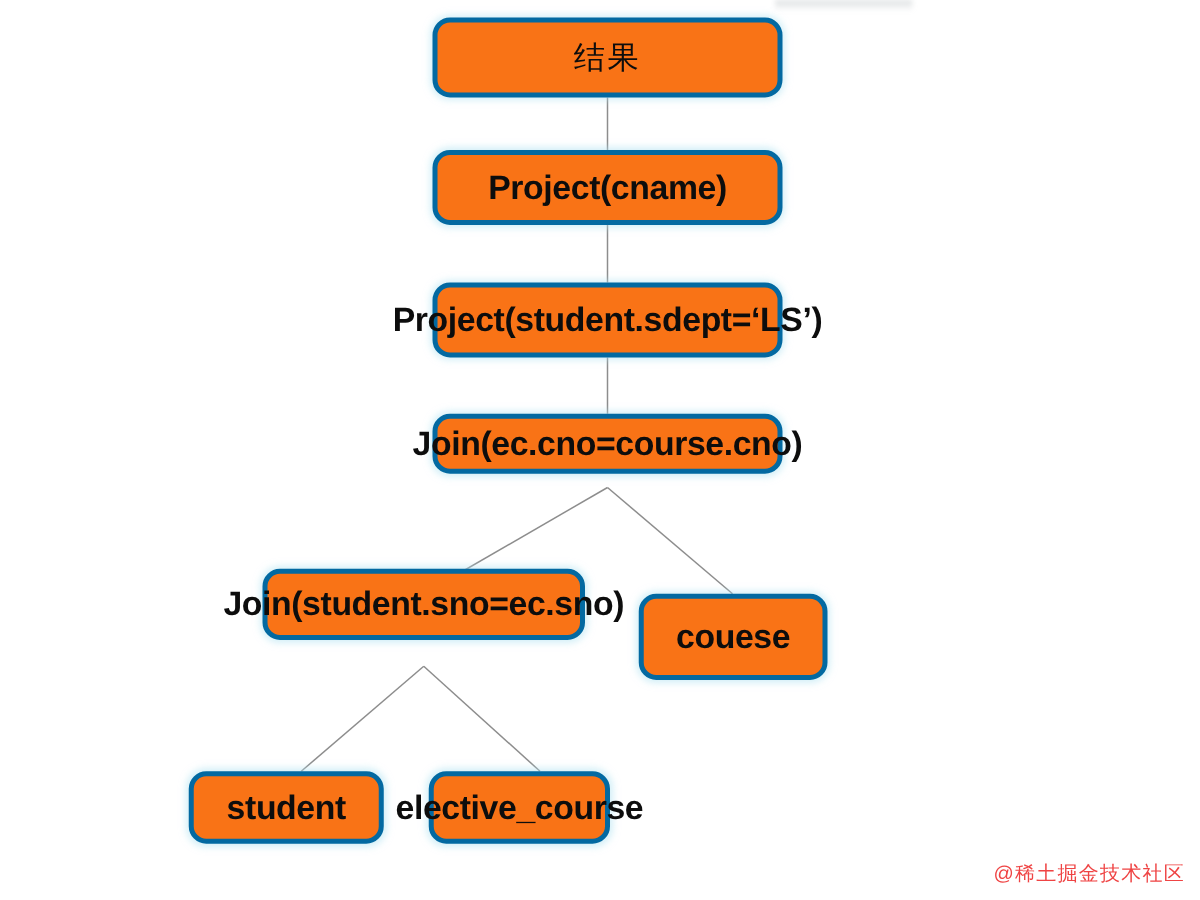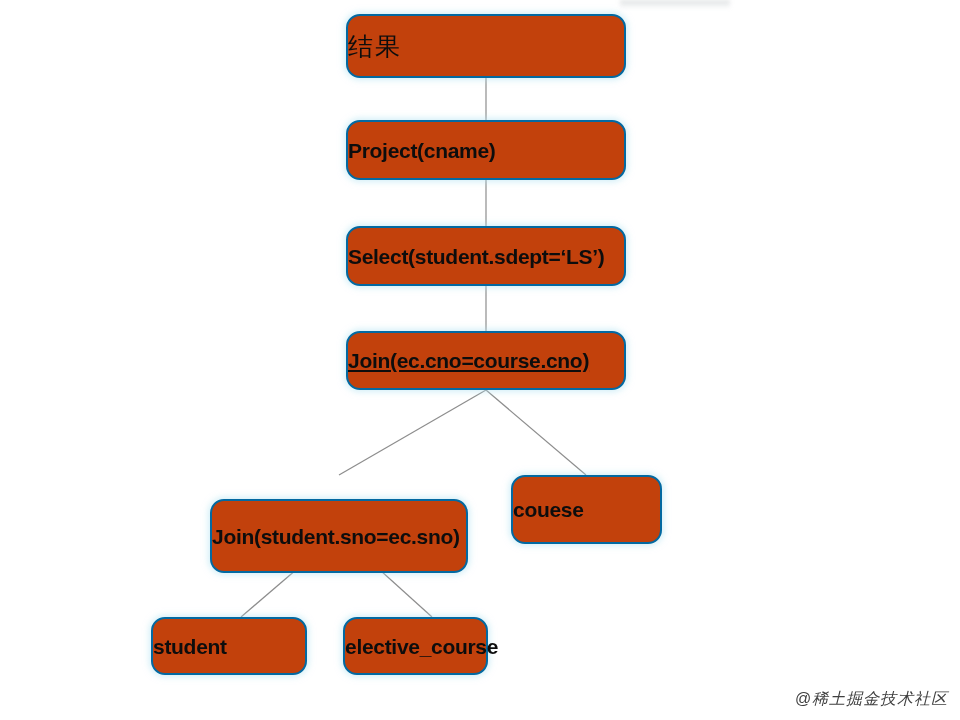--- a/index.html
+++ b/index.html
@@ -31,50 +31,50 @@
   #edges {
     position: absolute;
     left: 0;
     top: 0;
     width: 960px;
     height: 720px;
   }
   .node {
     position: absolute;
     box-sizing: border-box;
-    border: 2px solid #0369a1;
+    border: 4px solid #0369a1;
     border-radius: 14px;
-    background: #c2410c;
+    background: #f97316;
     box-shadow: 0 0 6px 2px rgba(175, 225, 240, 0.55);
     display: flex;
     align-items: center;
+    justify-content: center;
     color: #0d0d0d;
   }
   .node .label {
     font-weight: bold;
-    font-size: 21px;
+    font-size: 27px;
     letter-spacing: -0.3px;
     white-space: nowrap;
     line-height: 1;
   }
   .node.cjk .label {
     font-weight: normal;
     font-size: 25px;
     letter-spacing: 2px;
   }
   .watermark {
     position: absolute;
     right: 12px;
     bottom: 10px;
     font-size: 16px;
-    color: #404040;
+    color: #ef4444;
     letter-spacing: 1px;
     user-select: none;
     white-space: nowrap;
-    font-style: italic;
   }
 </style>
 </head>
 <body>
 
 <div id="canvas">
 
   <div class="top-smudge"></div>
 
   <svg id="edges" viewBox="0 0 960 720" xmlns="http://www.w3.org/2000/svg">
@@ -88,26 +88,26 @@
     </svg>
 
   <div id="node-layer">
       <div class="node cjk" style="left: 346px; top: 14px; width: 280px; height: 64px;">
         <span class="label">结果</span>
       </div>
       <div class="node" style="left: 346px; top: 120px; width: 280px; height: 60px;">
         <span class="label">Project(cname)</span>
       </div>
       <div class="node" style="left: 346px; top: 226px; width: 280px; height: 60px;">
-        <span class="label">Select(student.sdept=‘LS’)</span>
+        <span class="label">Project(student.sdept=‘LS’)</span>
       </div>
-      <div class="node" style="left: 346px; top: 331px; width: 280px; height: 59px; text-decoration: underline;">
+      <div class="node" style="left: 346px; top: 331px; width: 280px; height: 48px;">
         <span class="label">Join(ec.cno=course.cno)</span>
       </div>
-      <div class="node" style="left: 210px; top: 499px; width: 258px; height: 74px;">
+      <div class="node" style="left: 210px; top: 455px; width: 258px; height: 57px;">
         <span class="label">Join(student.sno=ec.sno)</span>
       </div>
       <div class="node" style="left: 511px; top: 475px; width: 151px; height: 69px;">
         <span class="label">couese</span>
       </div>
       <div class="node" style="left: 151px; top: 617px; width: 156px; height: 58px;">
         <span class="label">student</span>
       </div>
       <div class="node" style="left: 343px; top: 617px; width: 145px; height: 58px;">
         <span class="label">elective_course</span>

